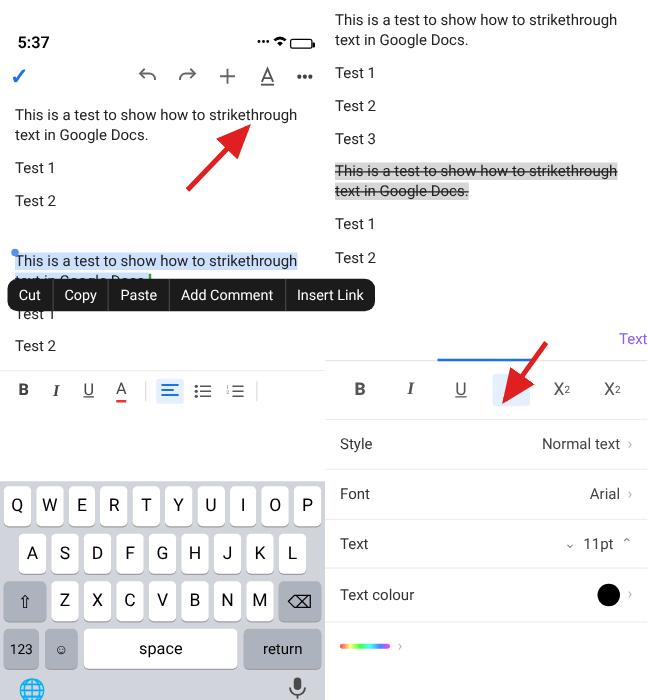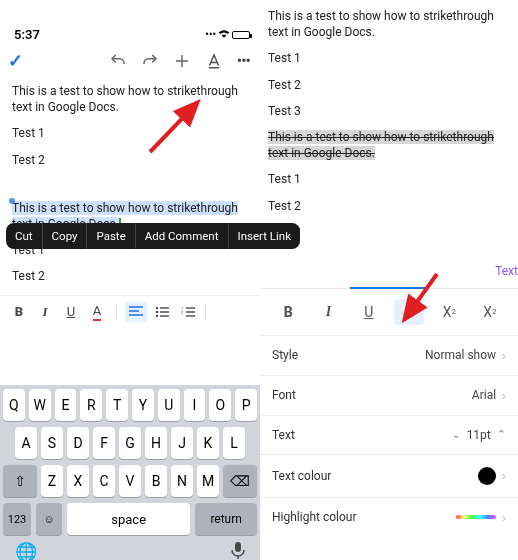--- a/index.html
+++ b/index.html
@@ -255,21 +255,21 @@
     <div class="sbtn italic">I</div>
     <div class="sbtn" style="text-decoration:underline">U</div>
     <div class="sbtn active" style="text-decoration:line-through;font-weight:700">S</div>
     <div class="sbtn">X<sup style="font-size:8px">2</sup></div>
     <div class="sbtn">X<sub style="font-size:8px">2</sub></div>
   </div>
 
   <div class="setting-row">
     <span>Style</span>
     <span class="val">
-        <span>Normal show</span>
+        <span>Normal text</span>
         <span class="chev">›</span>
       </span>
   </div>
 
   <div class="setting-row">
     <span>Font</span>
     <span class="val">
         <span>Arial</span>
         <span class="chev">›</span>
       </span>
@@ -286,21 +286,20 @@
 
   <div class="setting-row">
     <span>Text colour</span>
     <span class="val">
         <span class="swatch"></span>
         <span class="chev">›</span>
       </span>
   </div>
 
   <div class="setting-row" style="border-bottom:none">
-    <span>Highlight colour</span>
     <span class="val">
         <span class="hl-swatch"></span>
         <span class="chev">›</span>
       </span>
   </div>
 </div>
 
 <svg class="arrow-red-left" viewBox="0 0 70 70">
   <defs>
       <marker id="ah1" markerWidth="8" markerHeight="8" refX="6" refY="3" orient="auto">

